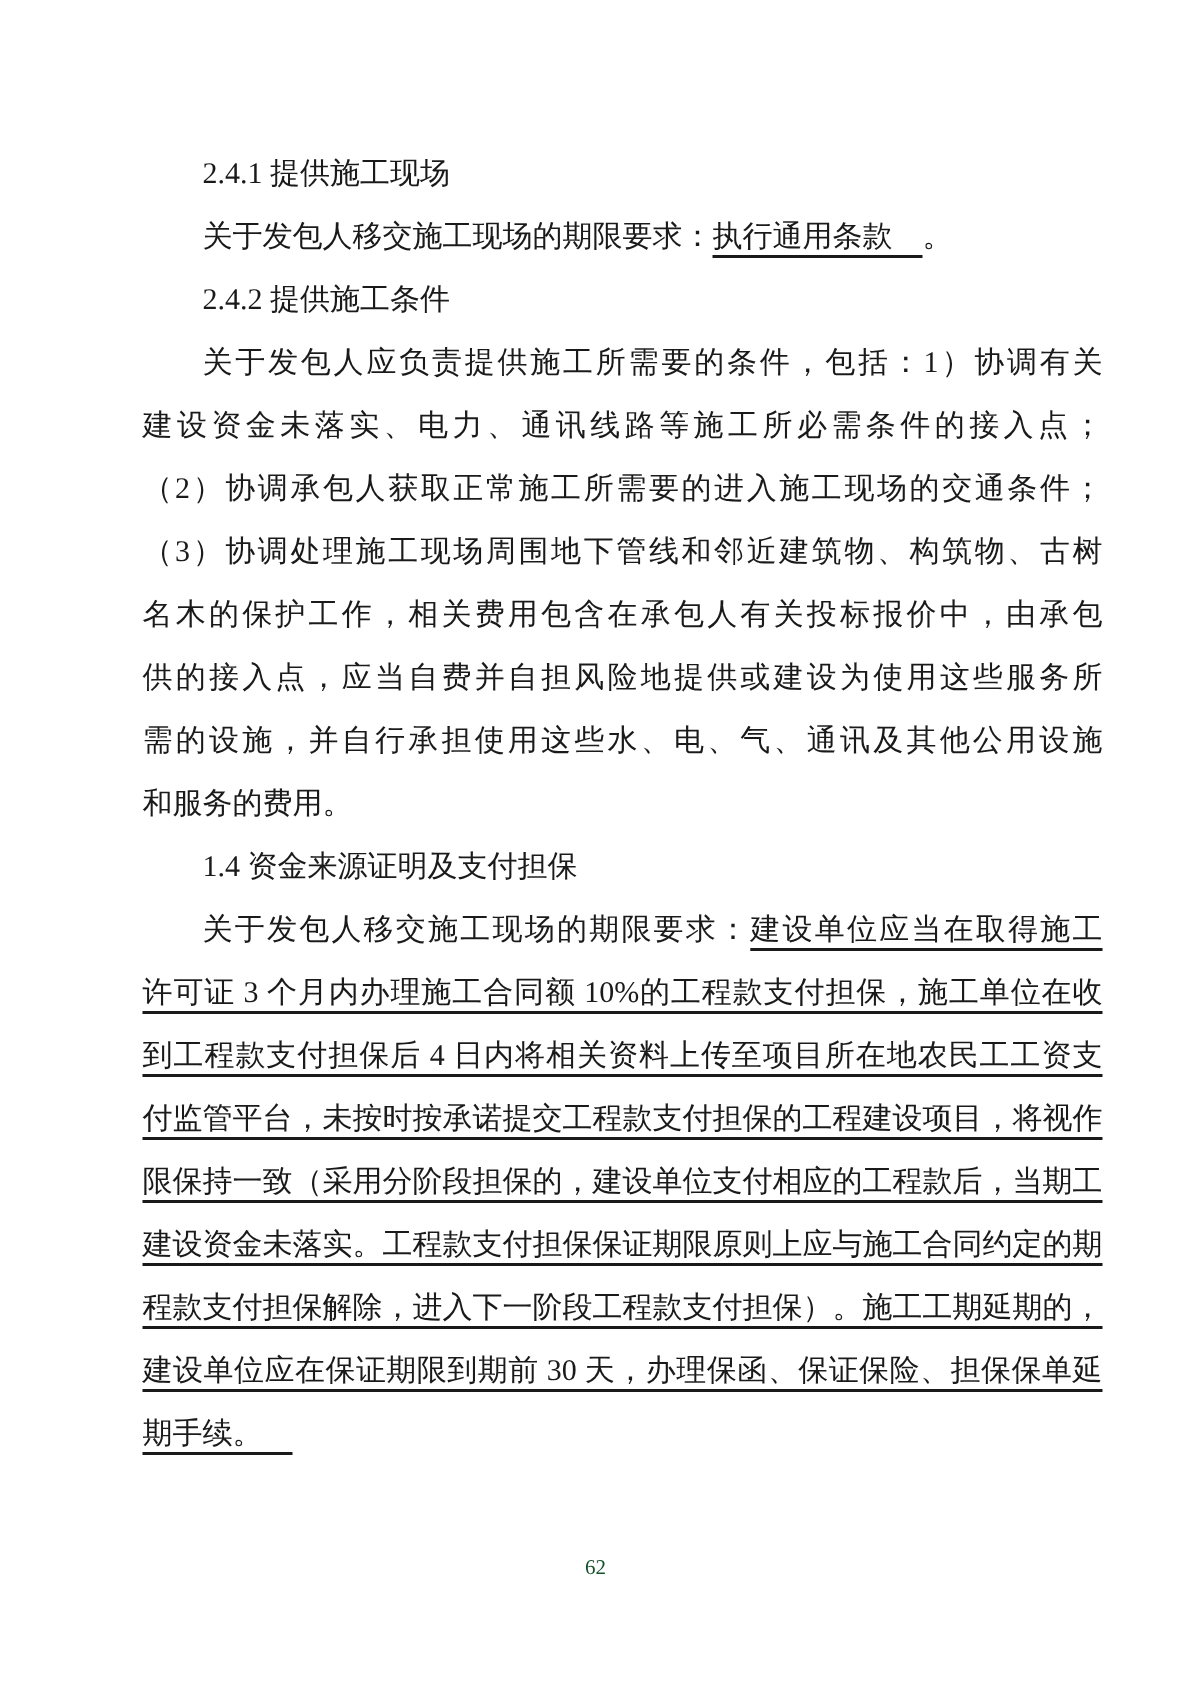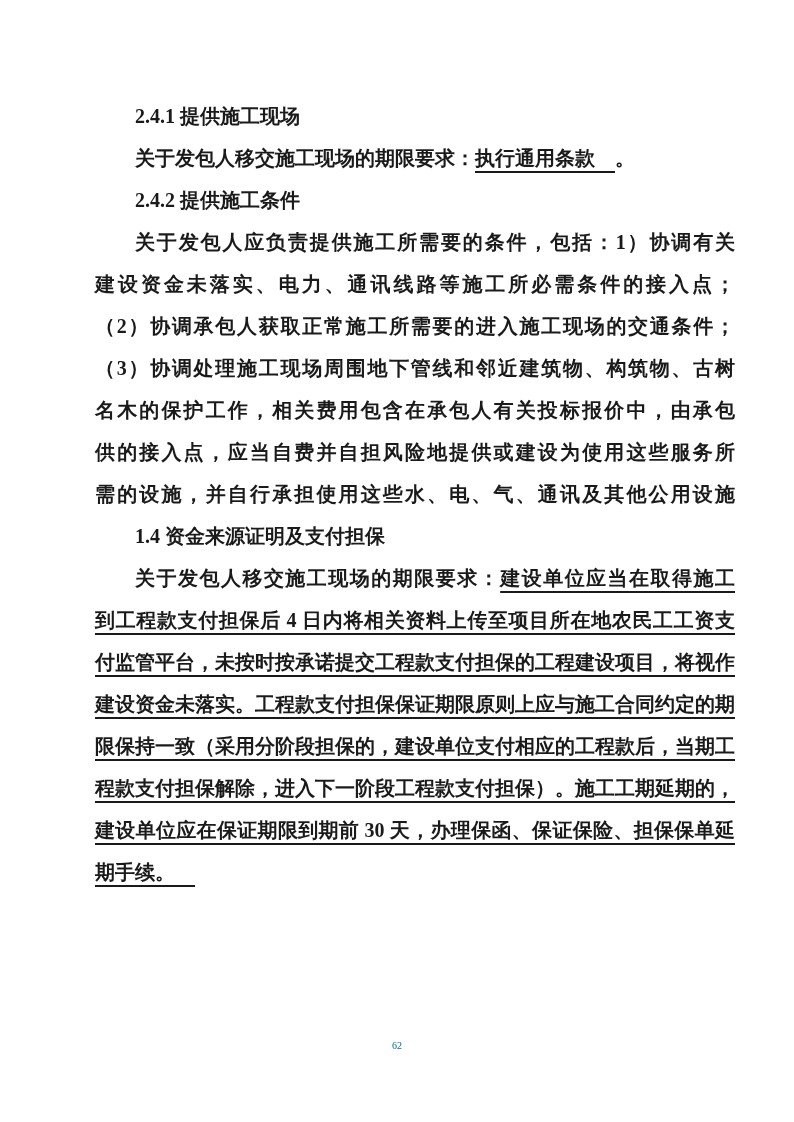--- a/index.html
+++ b/index.html
@@ -21,62 +21,63 @@
     top: 95px;
     width: 640px;
   }
   .line {
     font-size: 20px;
     line-height: 42px;
     height: 42px;
     white-space: nowrap;
     color: #1a1a1a;
     text-align: left;
-    font-weight: bold;
   }
   .line.indent { text-indent: 40px; }
   .line.stretch {
     text-align: justify;
     text-align-last: justify;
   }
   .u {
     text-decoration: underline;
     text-decoration-thickness: 1.5px;
     text-underline-offset: 6px;
   }
   .footer {
     position: absolute;
     top: 1036px;
     left: 0;
     width: 100%;
     text-align: center;
-    font-size: 10px;
+    font-size: 14px;
     line-height: 20px;
-    color: #0369a1;
+    color: #14532d;
   }
 </style>
 </head>
 <body>
 
 <div class="page">
   <div class="content" id="doc-body">
       <div class="line indent"><span>2.4.1 提供施工现场</span></div>
       <div class="line indent"><span>关于发包人移交施工现场的期限要求：</span><span class="u">执行通用条款　</span><span>。</span></div>
       <div class="line indent"><span>2.4.2 提供施工条件</span></div>
       <div class="line indent stretch"><span>关于发包人应负责提供施工所需要的条件，包括：1）协调有关</span></div>
       <div class="line stretch"><span>建设资金未落实、电力、通讯线路等施工所必需条件的接入点；</span></div>
       <div class="line stretch"><span>（2）协调承包人获取正常施工所需要的进入施工现场的交通条件；</span></div>
       <div class="line stretch"><span>（3）协调处理施工现场周围地下管线和邻近建筑物、构筑物、古树</span></div>
       <div class="line stretch"><span>名木的保护工作，相关费用包含在承包人有关投标报价中，由承包</span></div>
       <div class="line stretch"><span>供的接入点，应当自费并自担风险地提供或建设为使用这些服务所</span></div>
       <div class="line stretch"><span>需的设施，并自行承担使用这些水、电、气、通讯及其他公用设施</span></div>
+      <div class="line"><span>和服务的费用。</span></div>
       <div class="line indent"><span>1.4 资金来源证明及支付担保</span></div>
       <div class="line indent stretch"><span>关于发包人移交施工现场的期限要求：</span><span class="u">建设单位应当在取得施工</span></div>
+      <div class="line stretch"><span class="u">许可证 3 个月内办理施工合同额 10%的工程款支付担保，施工单位在收</span></div>
       <div class="line stretch"><span class="u">到工程款支付担保后 4 日内将相关资料上传至项目所在地农民工工资支</span></div>
       <div class="line stretch"><span class="u">付监管平台，未按时按承诺提交工程款支付担保的工程建设项目，将视作</span></div>
+      <div class="line stretch"><span class="u">限保持一致（采用分阶段担保的，建设单位支付相应的工程款后，当期工</span></div>
       <div class="line stretch"><span class="u">建设资金未落实。工程款支付担保保证期限原则上应与施工合同约定的期</span></div>
-      <div class="line stretch"><span class="u">限保持一致（采用分阶段担保的，建设单位支付相应的工程款后，当期工</span></div>
       <div class="line stretch"><span class="u">程款支付担保解除，进入下一阶段工程款支付担保）。施工工期延期的，</span></div>
       <div class="line stretch"><span class="u">建设单位应在保证期限到期前 30 天，办理保函、保证保险、担保保单延</span></div>
       <div class="line"><span class="u">期手续。　</span></div>
     </div>
   <div class="footer">62</div>
 </div>
 
 </body></html>

